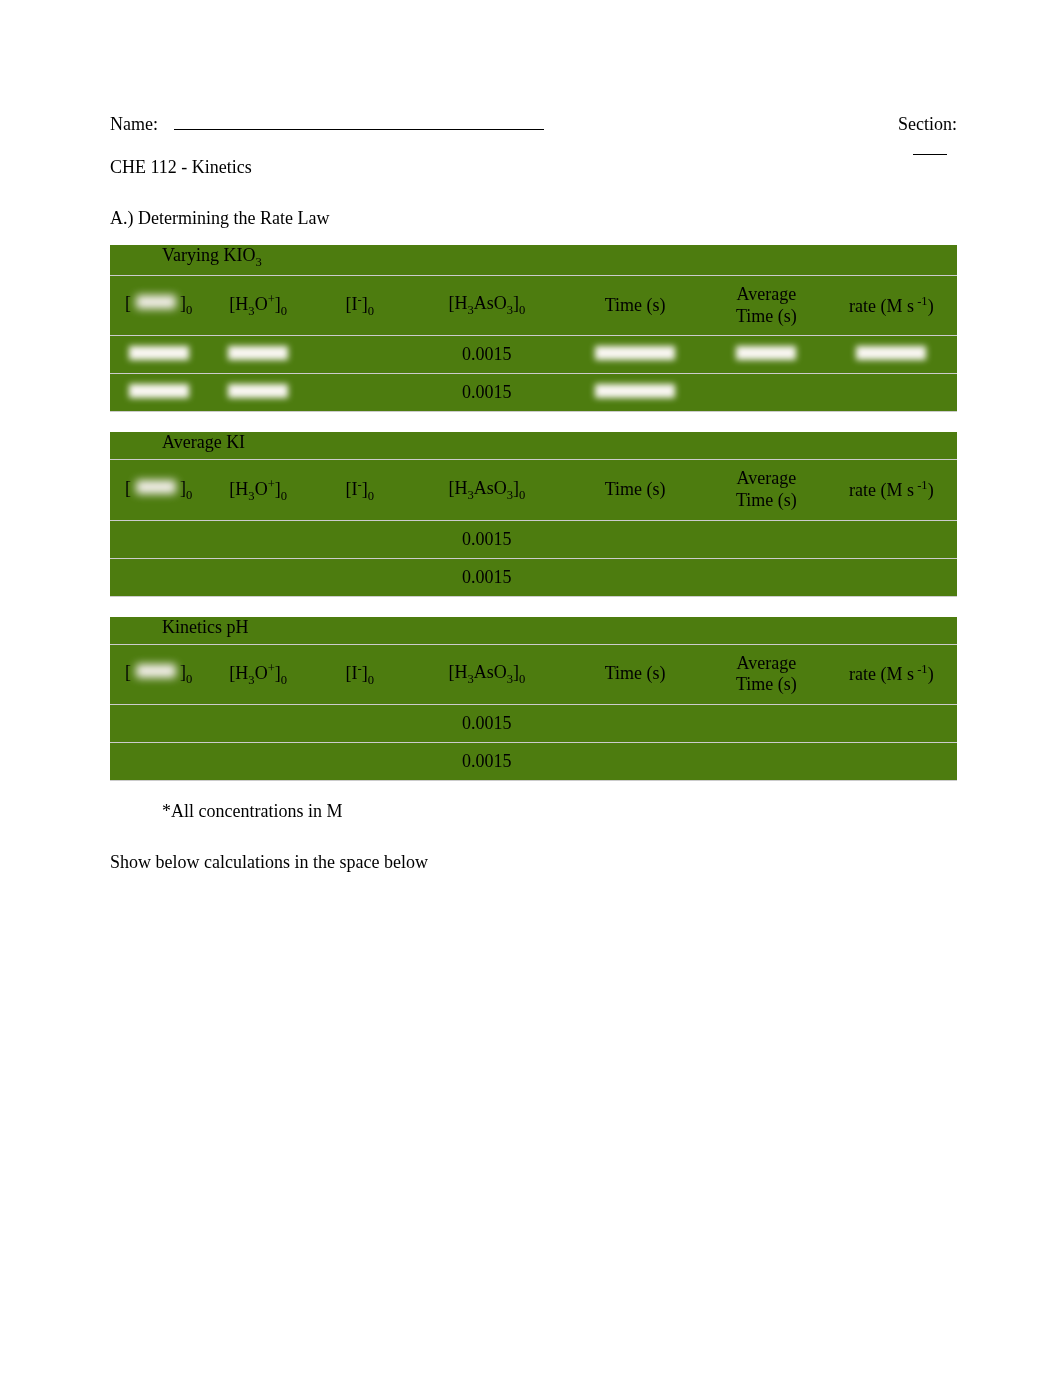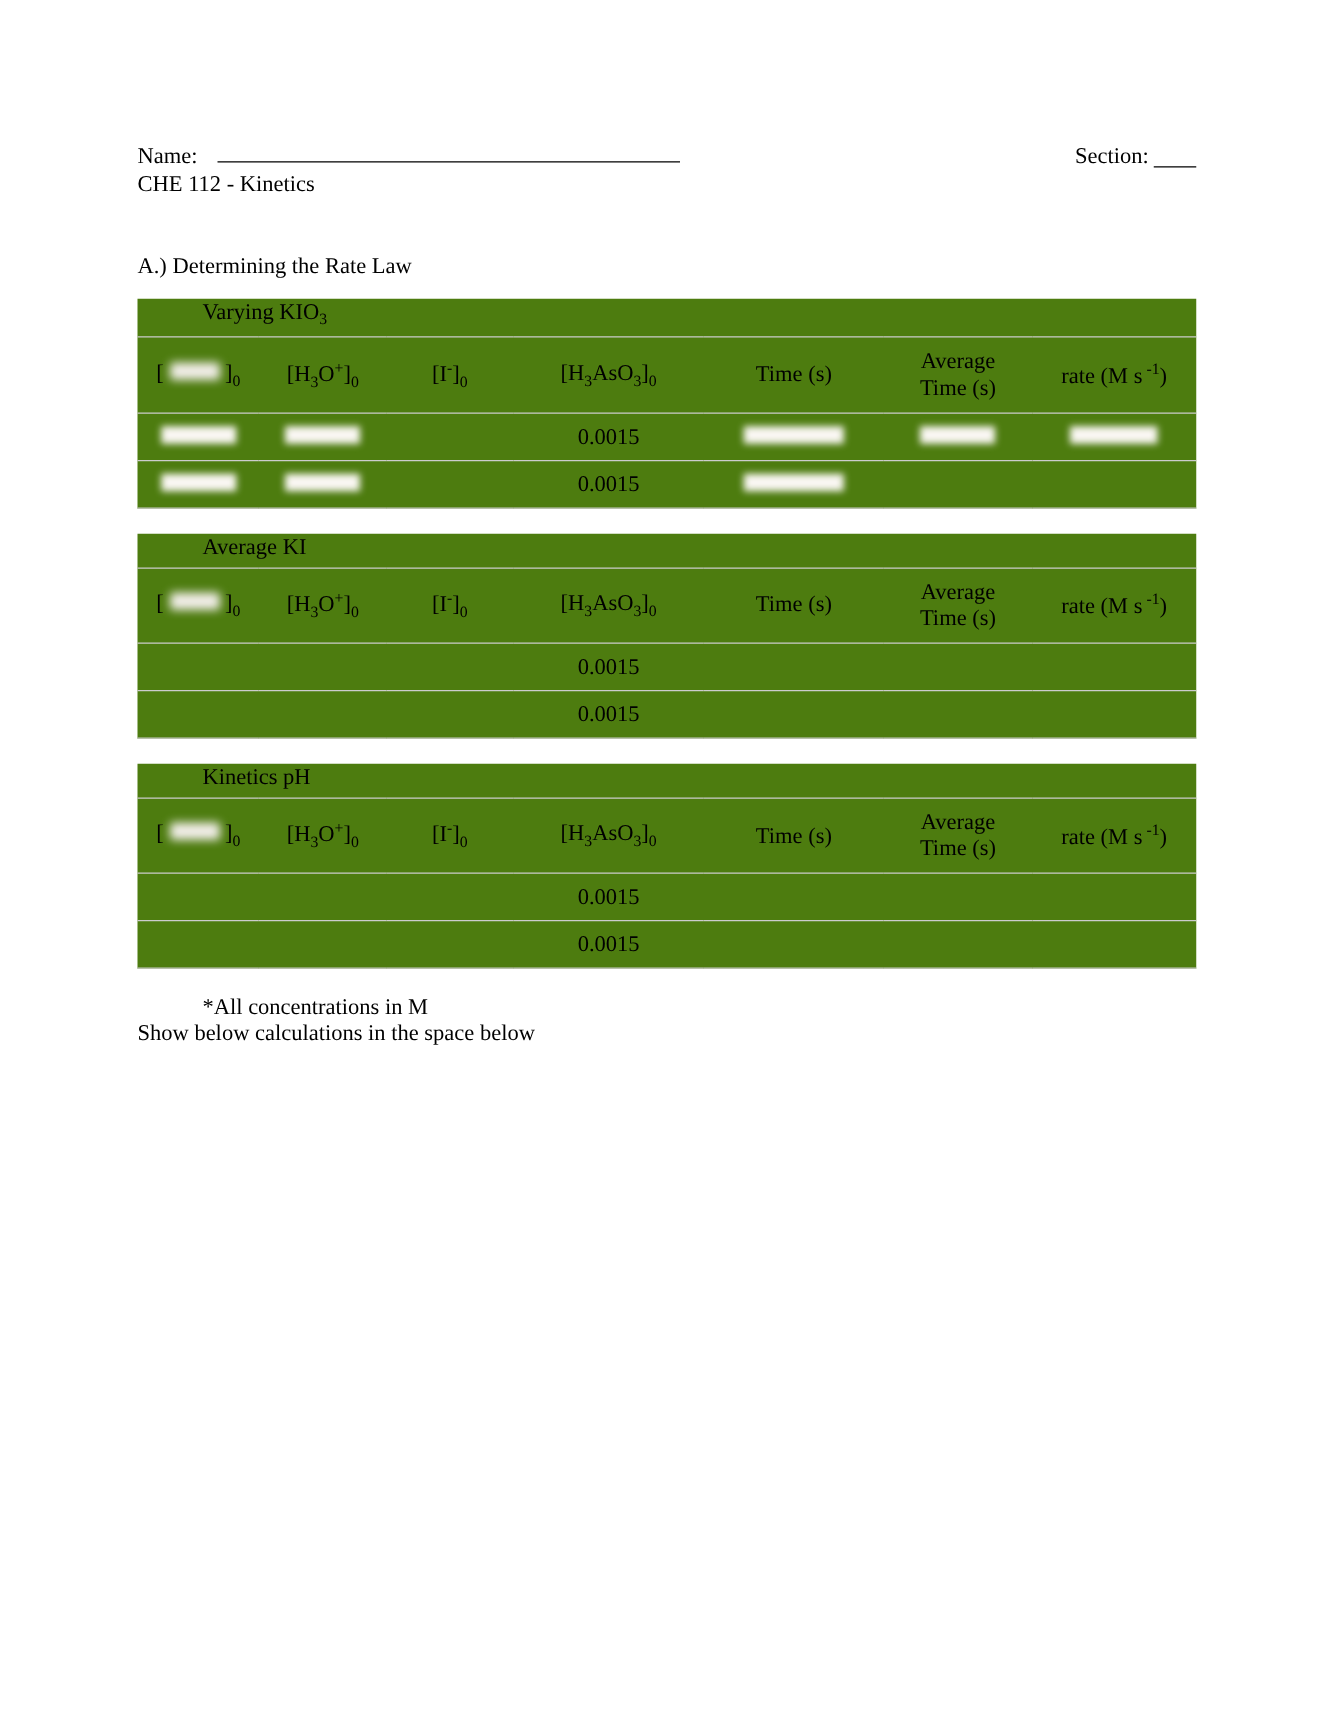--- a/index.html
+++ b/index.html
@@ -29,30 +29,31 @@
   .name-line {
     display: inline-block;
     border-bottom: 1px solid #000;
     width: 370px;
     height: 1.1em;
     margin-left: 4px;
   }
   .section-field {
     display: flex;
     align-items: center;
+    flex-direction: column;
   }
   .section-line {
     display: inline-block;
     border-bottom: 1px solid #000;
     width: 34px;
     height: 1.1em;
     margin-left: 4px;
   }
   .course {
-    margin-bottom: 44px;
+    margin-bottom: 30px;
   }
   .section-head {
     margin-bottom: 16px;
   }
   .table-wrap {
     margin-bottom: 20px;
     background: #4d7c0f;
   }
   .table-title {
     padding: 0 0 6px 52px;
@@ -78,20 +79,21 @@
   .col3 { width: 12%; }
   .col4 { width: 18%; }
   .col5 { width: 17%; }
   .col6 { width: 14%; }
   .col7 { width: 15.5%; }
   sup { font-size: 0.7em; }
   sub { font-size: 0.7em; }
   .note {
     padding-left: 52px;
     margin-top: 8px;
+    margin-bottom: 30px;
   }
   .calc-prompt {
     margin-bottom: 280px;
   }
   .blurred {
     filter: blur(4px);
     background: #f2eee9;
     border-radius: 2px;
   }
   .blurred-light {

